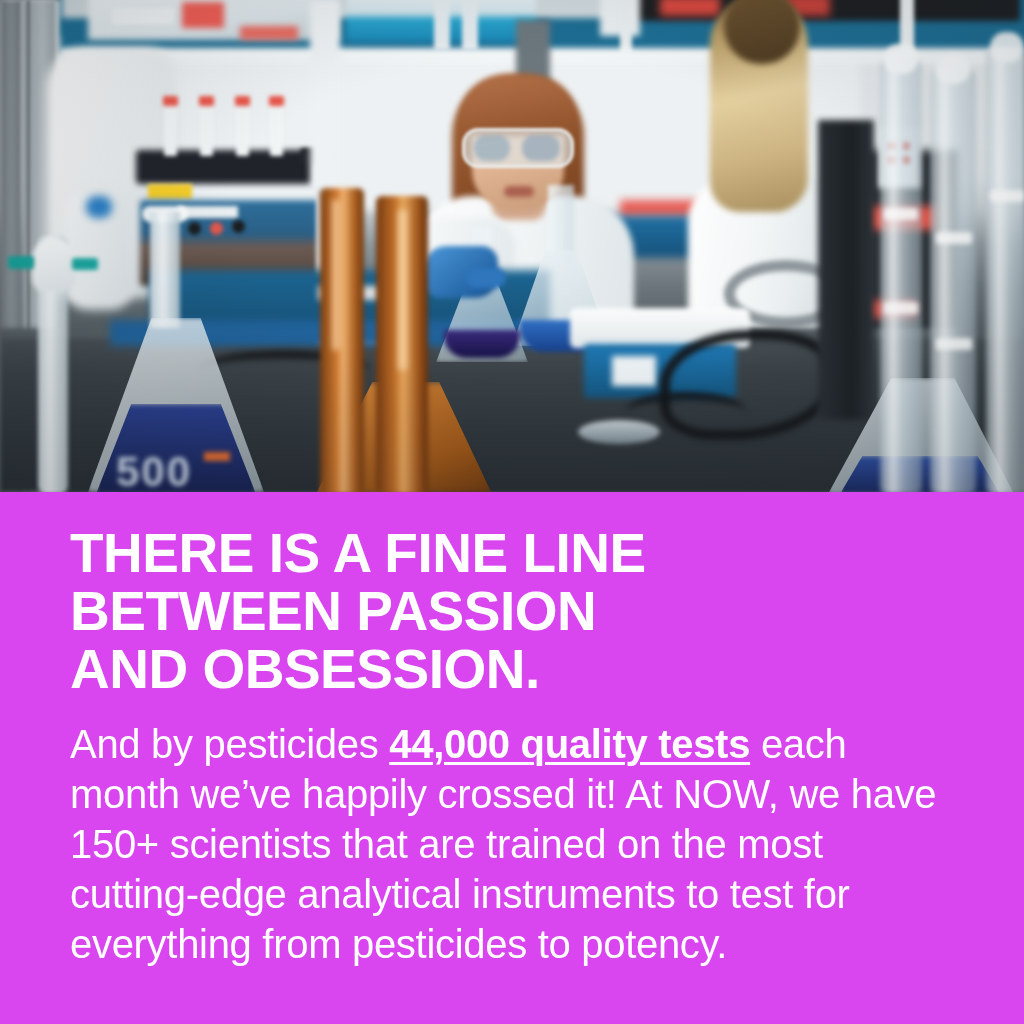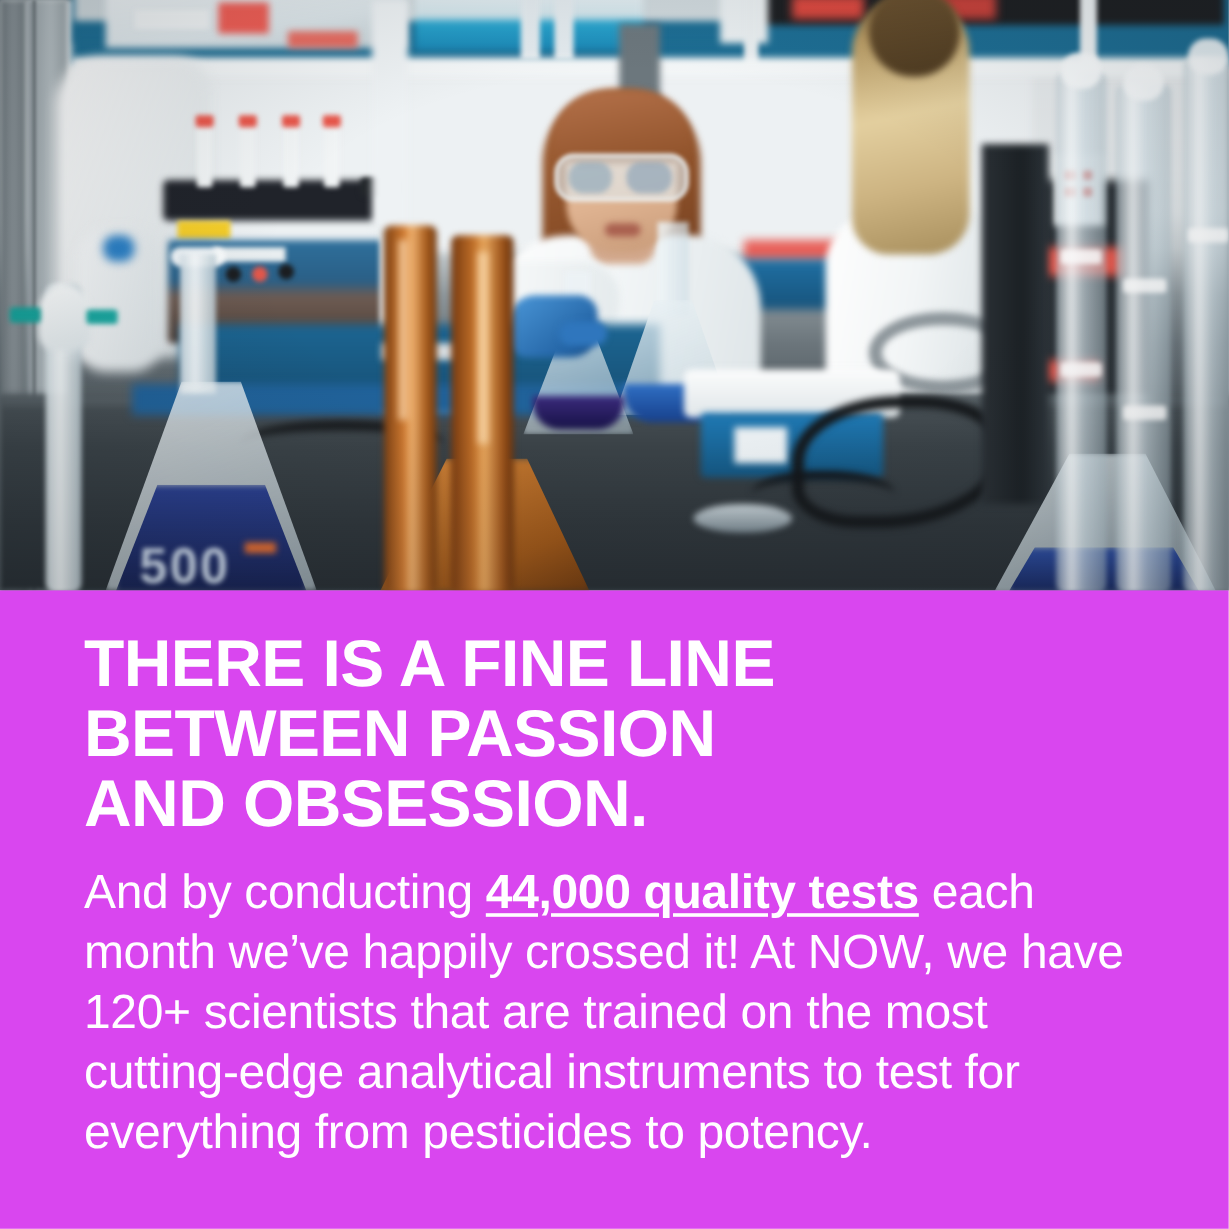--- a/index.html
+++ b/index.html
@@ -677,16 +677,16 @@
 
     <div class="ph-layer" id="photo-soft"></div>
   </div>
 
   <div id="orange-block">
 
     <h1 id="headline">THERE IS A FINE LINE
 BETWEEN PASSION
 AND OBSESSION.</h1>
 
-    <p id="body-copy"><span>And by conducting </span><span class="hl">44,000 quality tests</span><span> each month we’ve happily crossed it! At NOW, we have 120+ scientists that are trained on the most cutting-edge analytical instruments to test for everything from pesticides to potency.</span></p>
+    <p id="body-copy"><span>And by pesticides </span><span class="hl">44,000 quality tests</span><span> each month we’ve happily crossed it! At NOW, we have 150+ scientists that are trained on the most cutting-edge analytical instruments to test for everything from pesticides to potency.</span></p>
   </div>
 
 </div>
 
 </body></html>

